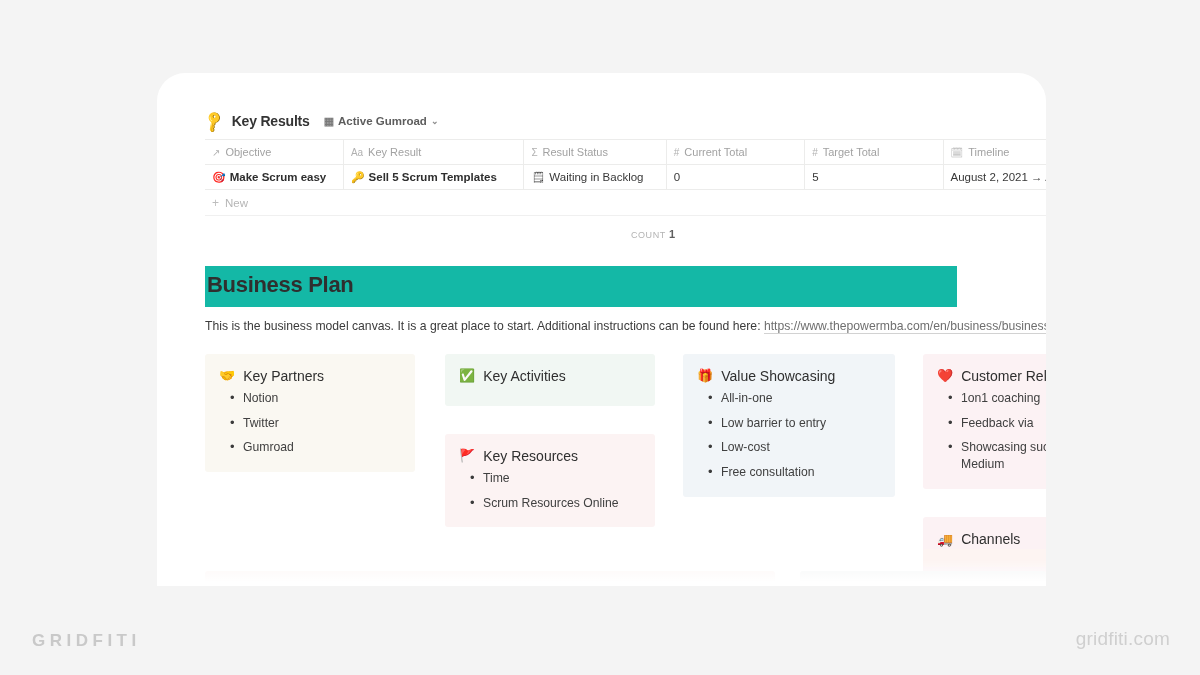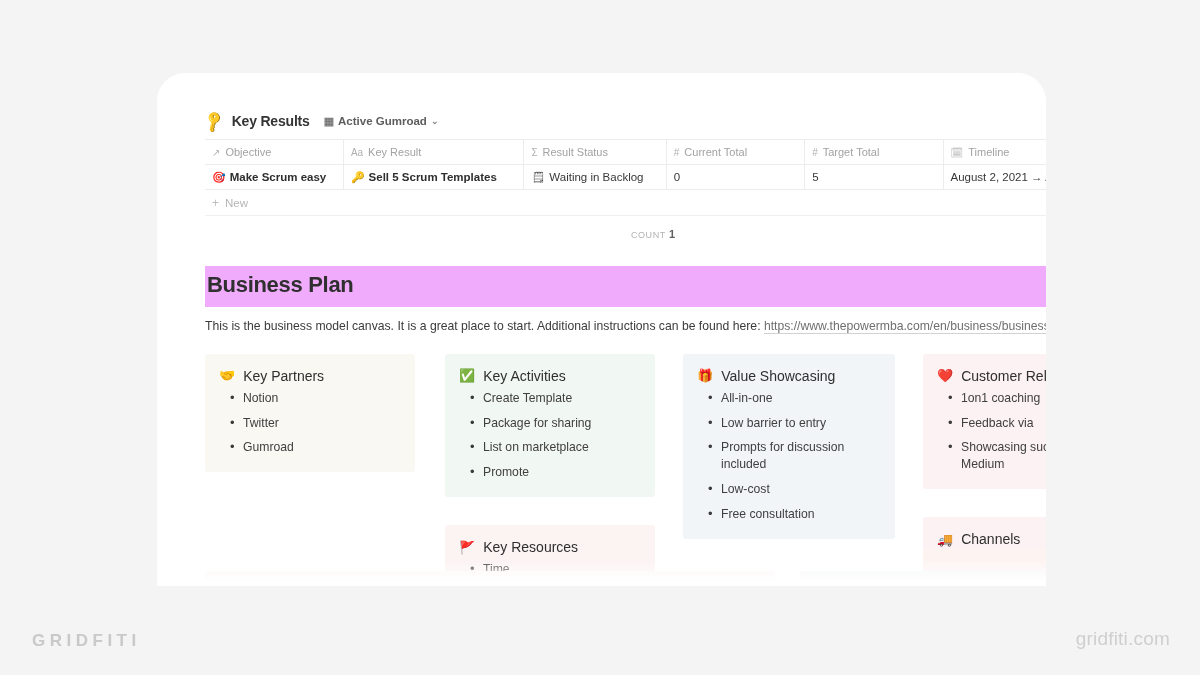--- a/index.html
+++ b/index.html
@@ -140,22 +140,22 @@
     padding-top: 12px;
     font-size: 9px;
     color: #b3b3b3;
     letter-spacing: 0.6px;
   }
   .db-count b { font-size: 11px; color: #5f5f5f; margin-left: 3px; letter-spacing: 0; }
 
   
   .bp-heading {
     margin: 26px 0 0 48px;
-    width: 841px;
-    background: #f0abfc;
+    width: 752px;
+    background: #14b8a6;
     padding: 6px 0 9px 2px;
   }
   .bp-heading h2 {
     font-size: 22px;
     font-weight: 700;
     color: #2f2f2f;
     letter-spacing: -0.3px;
   }
   .bp-desc {
     margin: 11px 0 0 48px;
@@ -381,26 +381,20 @@
           </ul>
         </div>
       </div>
 
       <div class="col col-2">
         <div class="card card-green">
           <div class="card-head">
             <span class="card-emoji">✅</span>
             <span class="card-title">Key Activities</span>
           </div>
-          <ul class="card-list">
-            <li>Create Template</li>
-            <li>Package for sharing</li>
-            <li>List on marketplace</li>
-            <li>Promote</li>
-          </ul>
         </div>
         <div class="card card-pink">
           <div class="card-head">
             <span class="card-emoji">🚩</span>
             <span class="card-title">Key Resources</span>
           </div>
           <ul class="card-list">
             <li>Time</li>
             <li>Scrum Resources Online</li>
           </ul>
@@ -409,21 +403,20 @@
 
       <div class="col col-3">
         <div class="card card-blue">
           <div class="card-head">
             <span class="card-emoji">🎁</span>
             <span class="card-title">Value Showcasing</span>
           </div>
           <ul class="card-list">
             <li>All-in-one</li>
             <li>Low barrier to entry</li>
-            <li>Prompts for discussion included</li>
             <li>Low-cost</li>
             <li>Free consultation</li>
           </ul>
         </div>
       </div>
 
       <div class="col col-4">
         <div class="card card-rose">
           <div class="card-head">
             <span class="card-emoji">❤️</span>

